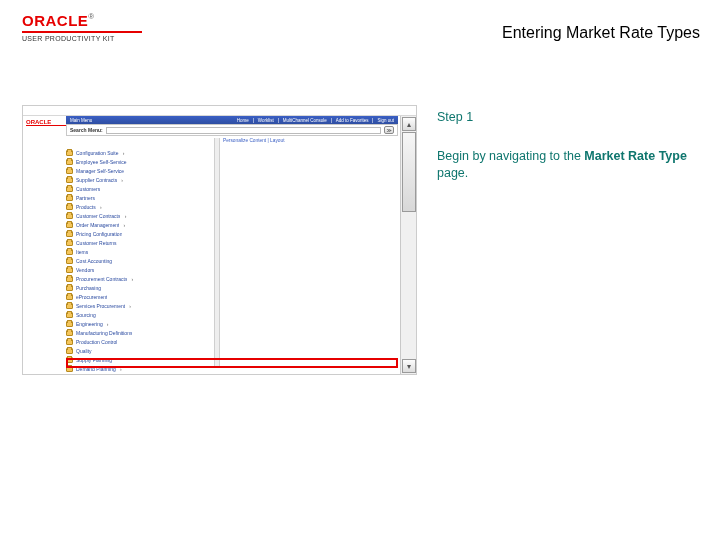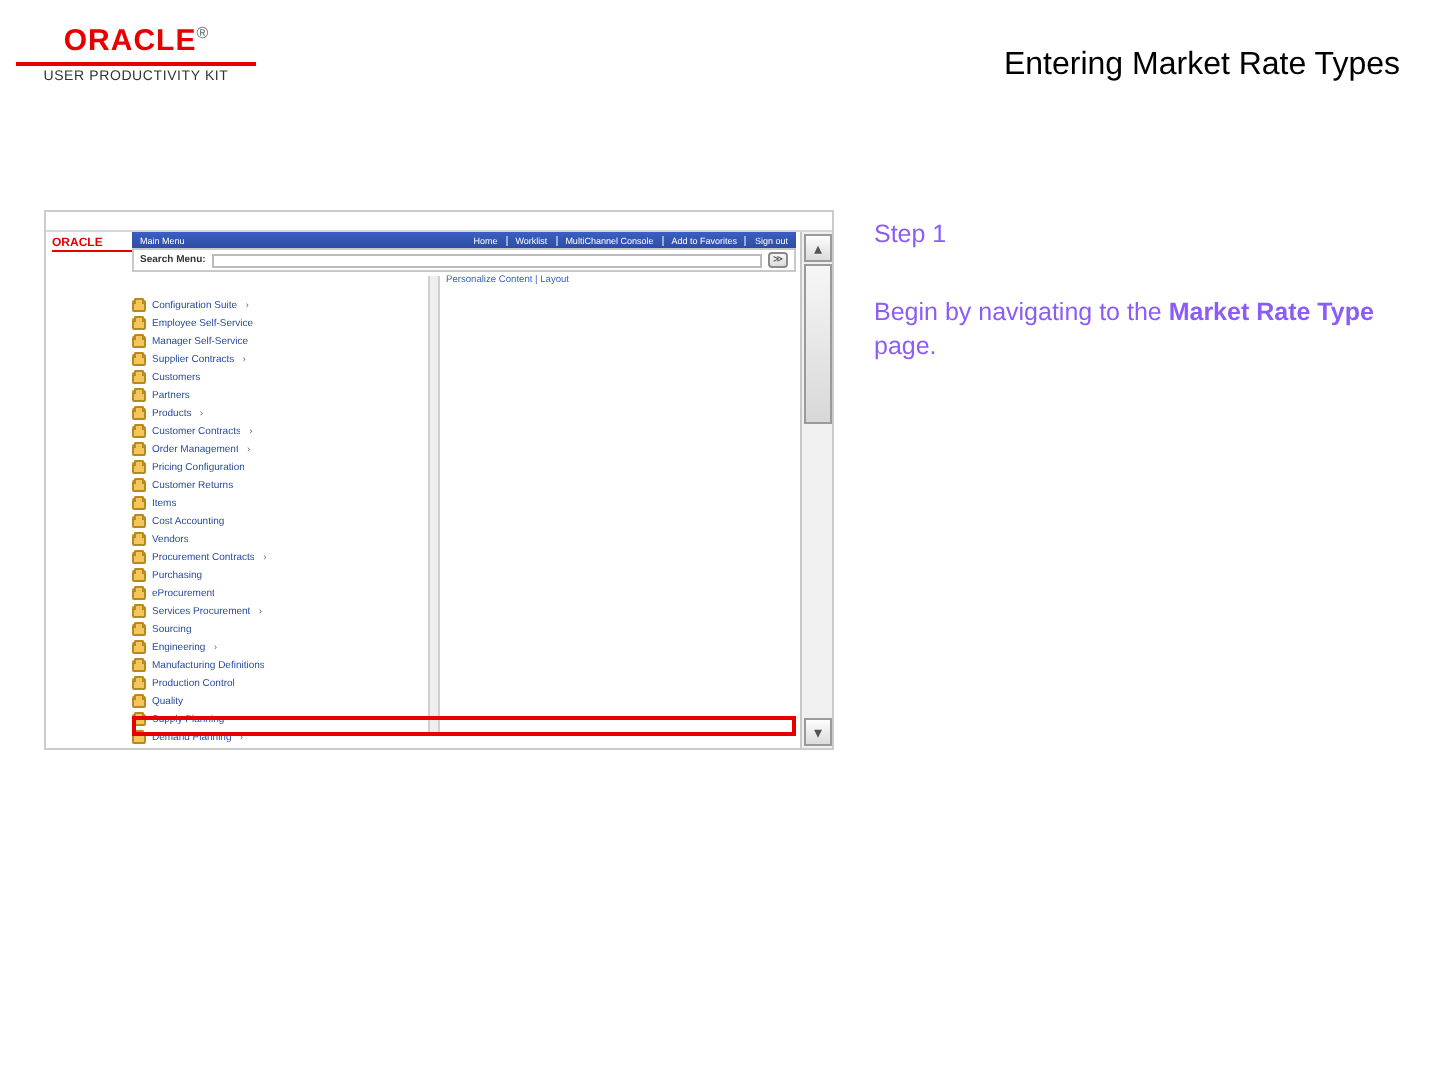--- a/index.html
+++ b/index.html
@@ -1,31 +1,31 @@
 <!DOCTYPE html>
 <html><head>
 <meta charset="utf-8">
 <style>
   * { box-sizing: border-box; margin: 0; padding: 0; }
   html, body { width: 720px; height: 540px; background: #fff; font-family: Arial, Helvetica, sans-serif; }
   body { position: relative; }
 
   
   .header { position: relative; height: 60px; }
-  .brand { position: absolute; left: 8px; top: 12px; text-align: center; }
+  .brand { position: absolute; left: 22px; top: 12px; }
   .brand-word { color: #e60000; font-weight: 700; font-size: 15px; letter-spacing: 0.5px; }
   .brand-r  { font-size: 8px; vertical-align: top; color: #666; }
   .brand-rule { height: 2px; width: 120px; background: #e60000; margin-top: 1px; }
   .brand-sub { font-size: 7px; letter-spacing: 0.3px; color: #333; margin-top: 2px; }
   .doc-title { position: absolute; right: 20px; top: 24px; font-size: 16px; color: #000; }
 
   
   .main { position: absolute; left: 22px; top: 105px; right: 14px; display: flex; gap: 12px; }
   .screenshot { width: 395px; height: 270px; border: 1px solid #ccc; background: #fff; position: relative; overflow: hidden; }
-  .instructions { flex: 1; padding: 4px 8px 0 8px; font-size: 12.5px; color: #8b5cf6; }
+  .instructions { flex: 1; padding: 4px 8px 0 8px; font-size: 12.5px; color: #0f766e; }
   .instructions p { margin-bottom: 22px; line-height: 1.35; }
   .step-label { font-weight: 400; }
 
   
   .ss-topbar { height: 10px; background: #fff; border-bottom: 1px solid #d8d8d8; }
   .ss-brand { position: absolute; left: 3px; top: 13px; width: 40px; }
   .ss-brand-word { color: #e60000; font-size: 6px; font-weight: 700; }
   .ss-brand-rule { height: 1px; background: #e60000; }
   .ss-bluebar { position: absolute; left: 43px; top: 10px; right: 18px; height: 8px;
     background: linear-gradient(#3a5fc4, #2e4ea2); display: flex; align-items: center;

